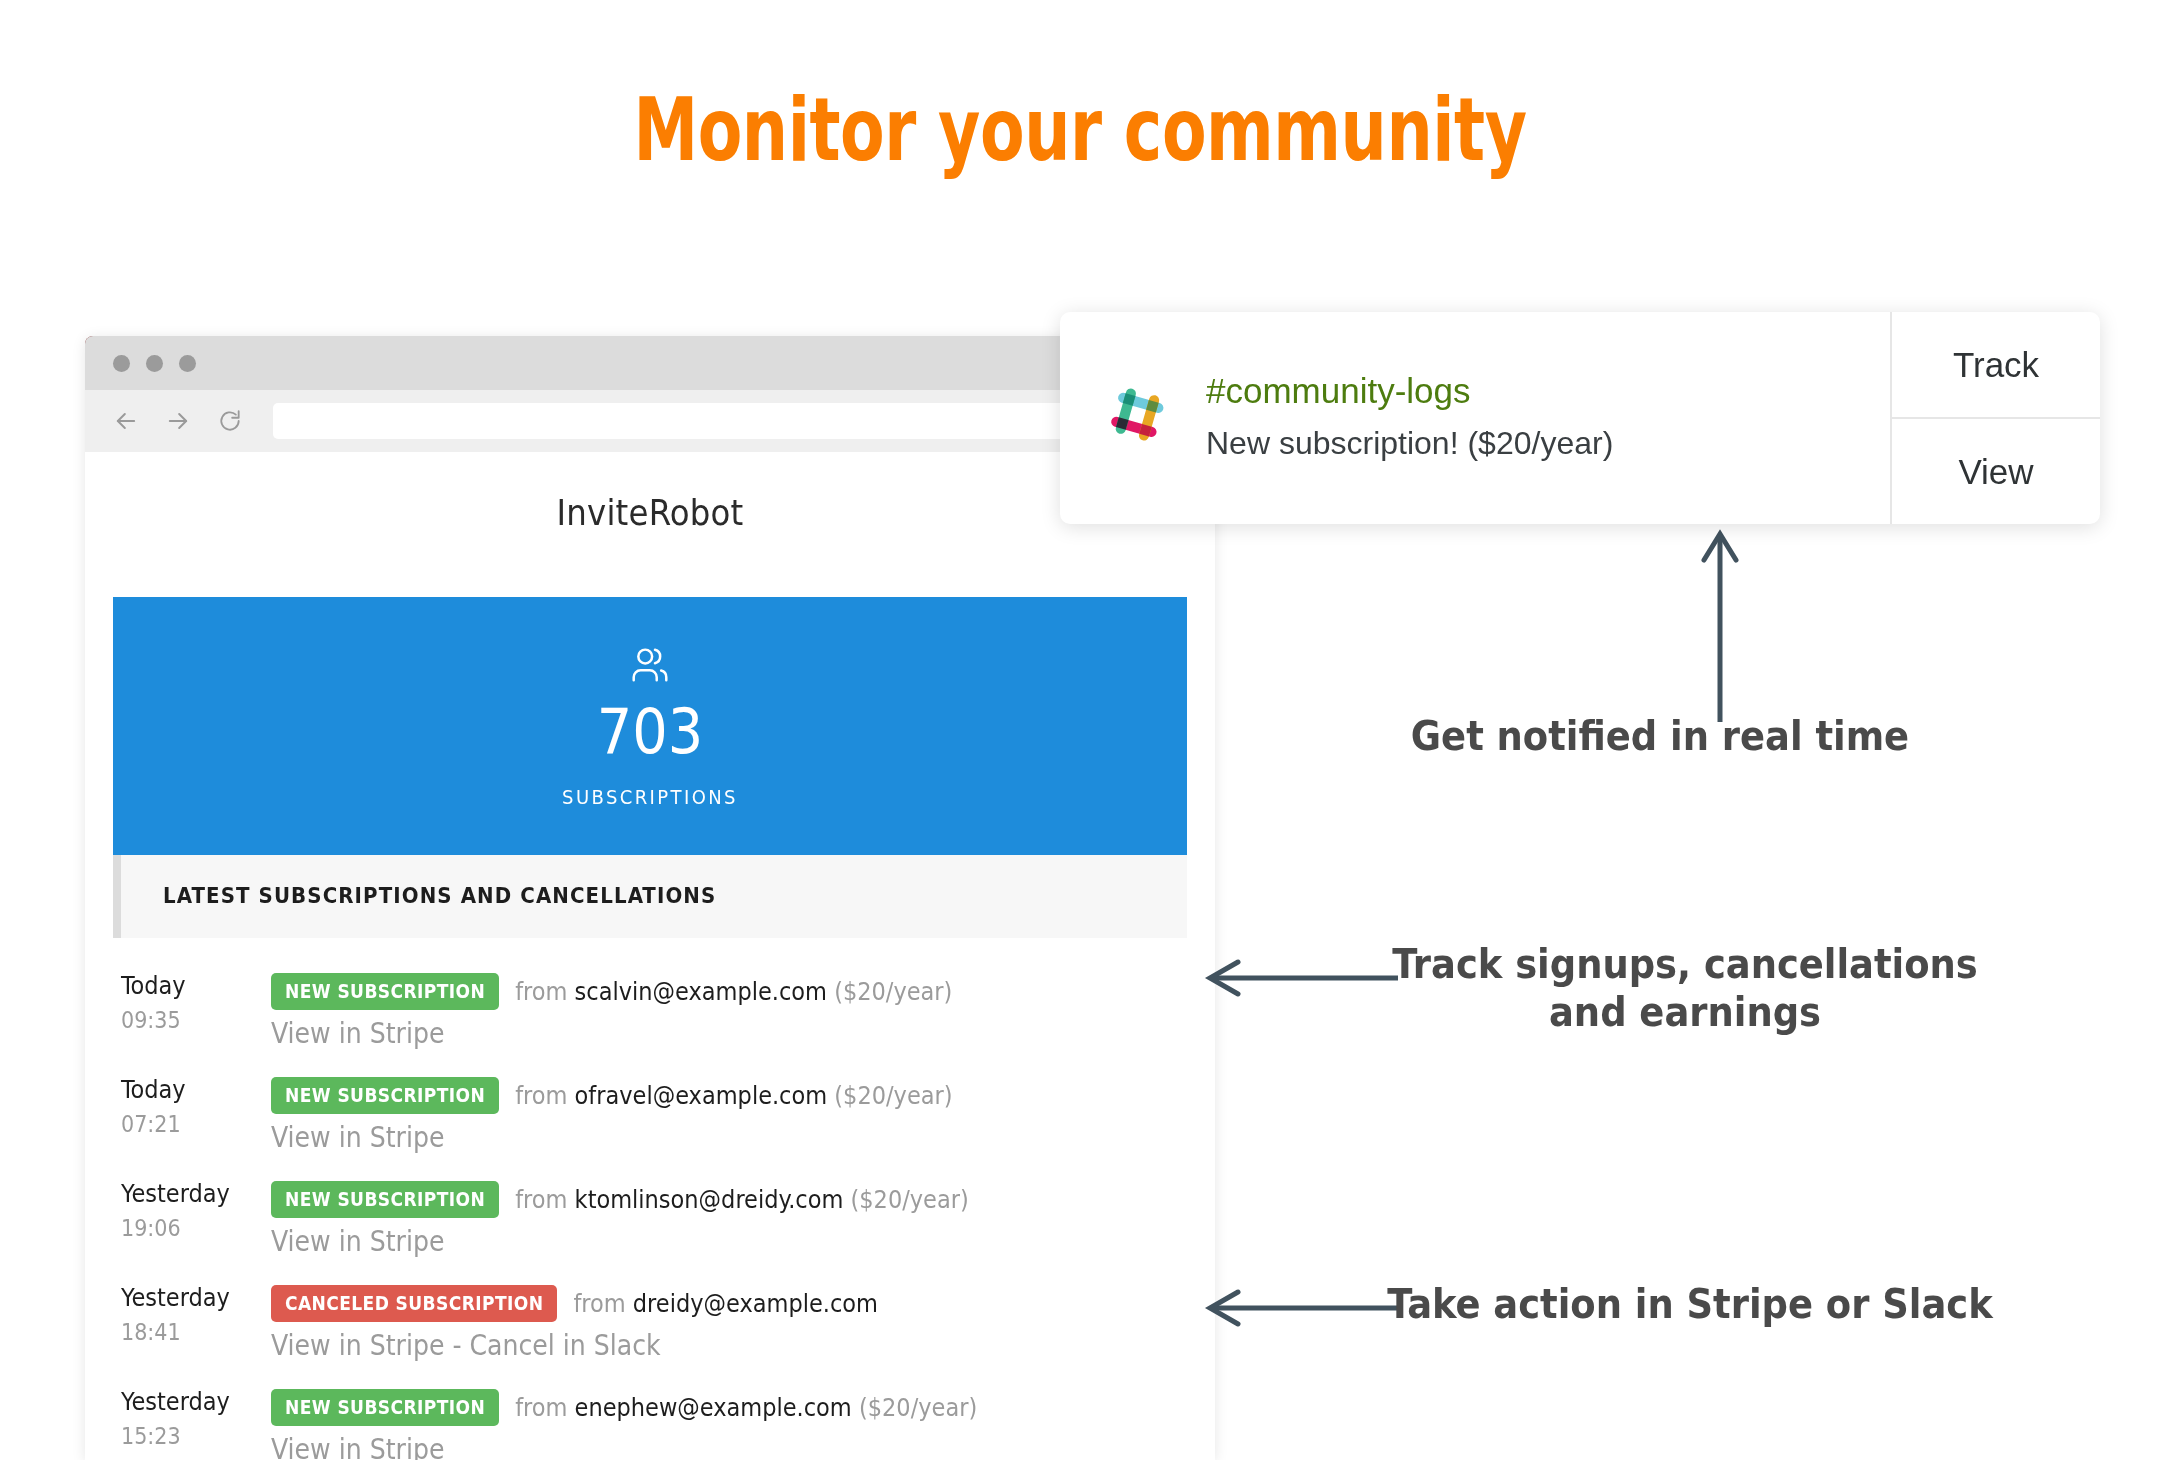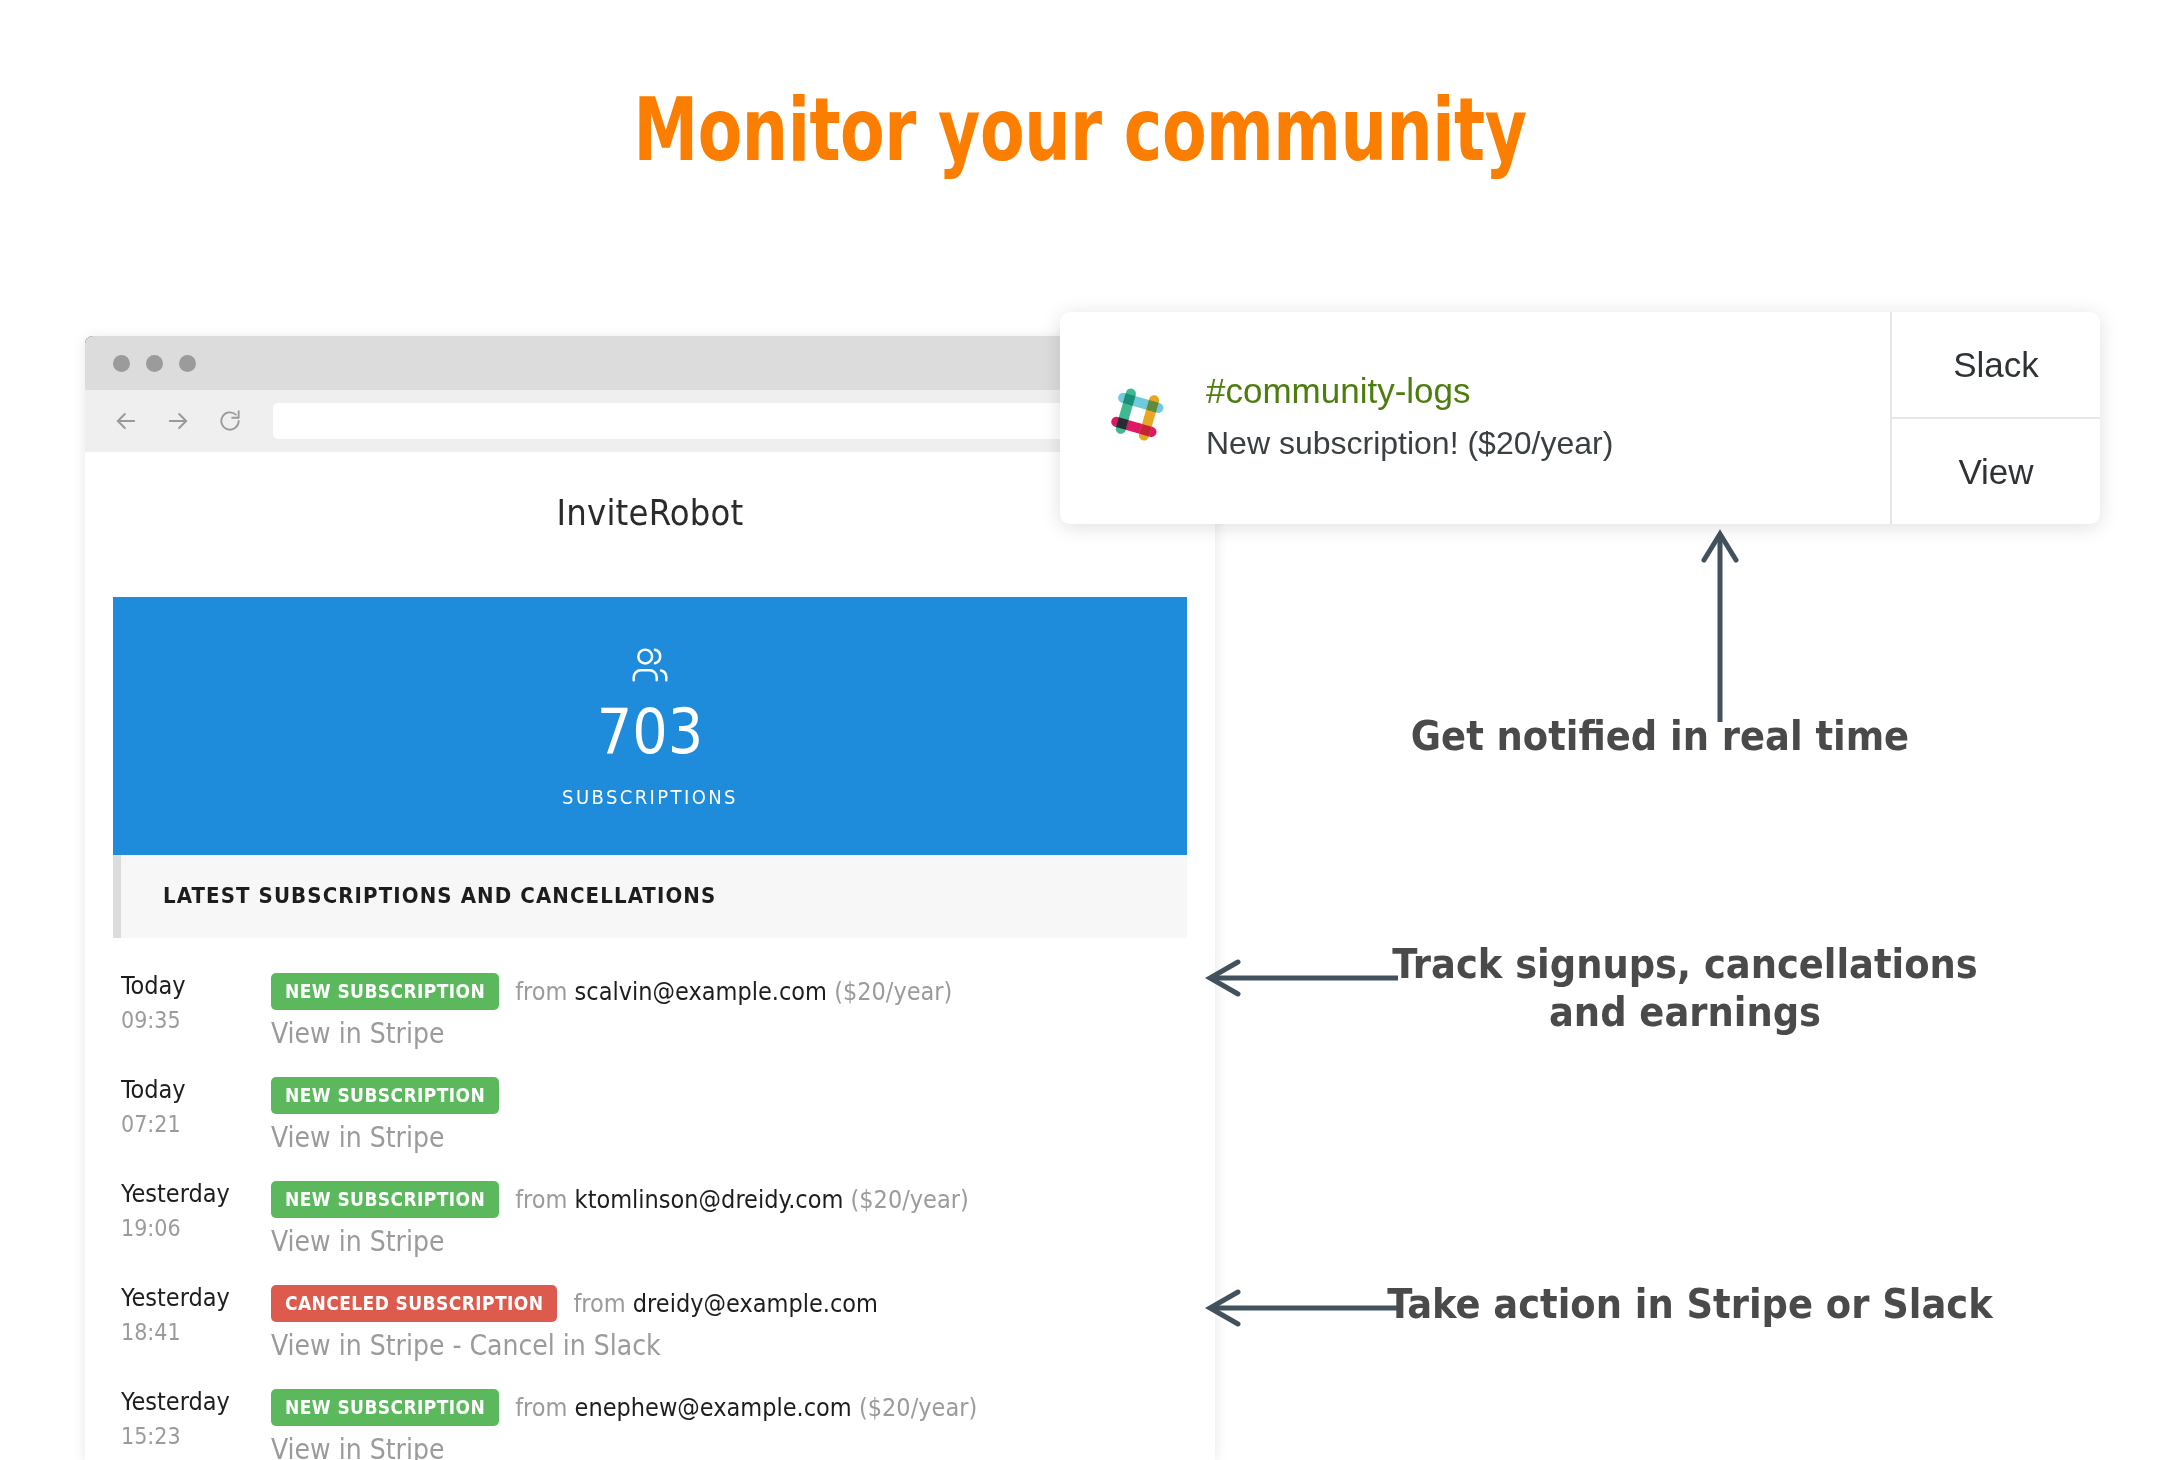--- a/index.html
+++ b/index.html
@@ -322,20 +322,21 @@
       </div>
 
       <div class="event">
         <div class="ev-when">
           <div class="ev-day">Today</div>
           <div class="ev-time">07:21</div>
         </div>
         <div class="ev-body">
           <div class="ev-line1">
             <span class="badge green">NEW SUBSCRIPTION</span>
+            <span class="ev-text"><span>from</span> <span class="email">ofravel@example.com</span> <span>($20/year)</span></span>
           </div>
           <div class="ev-sub">View in Stripe</div>
         </div>
       </div>
 
       <div class="event">
         <div class="ev-when">
           <div class="ev-day">Yesterday</div>
           <div class="ev-time">19:06</div>
         </div>
@@ -395,21 +396,21 @@
           <rect x="59" y="58" width="13" height="13" fill="#c5223c"></rect>
         </g>
       </svg>
     </span>
     <div class="notif-texts">
       <div class="notif-title">#community-logs</div>
       <div class="notif-body">New subscription! ($20/year)</div>
     </div>
   </div>
   <div class="notif-actions">
-    <div class="notif-btn">Slack</div>
+    <div class="notif-btn">Track</div>
     <div class="notif-btn">View</div>
   </div>
 </div>
 
 <svg class="arrow-svg" style="left:1690px; top:524px; width:60px; height:200px;" viewBox="0 0 60 200">
   <line x1="30" y1="198" x2="30" y2="14" stroke="#41525e" stroke-width="5"></line>
   <polyline points="14,36 30,10 46,36" fill="none" stroke="#41525e" stroke-width="5" stroke-linecap="round" stroke-linejoin="miter"></polyline>
 </svg>
 <div class="ann ann-notify">Get notified in real time</div>
 

